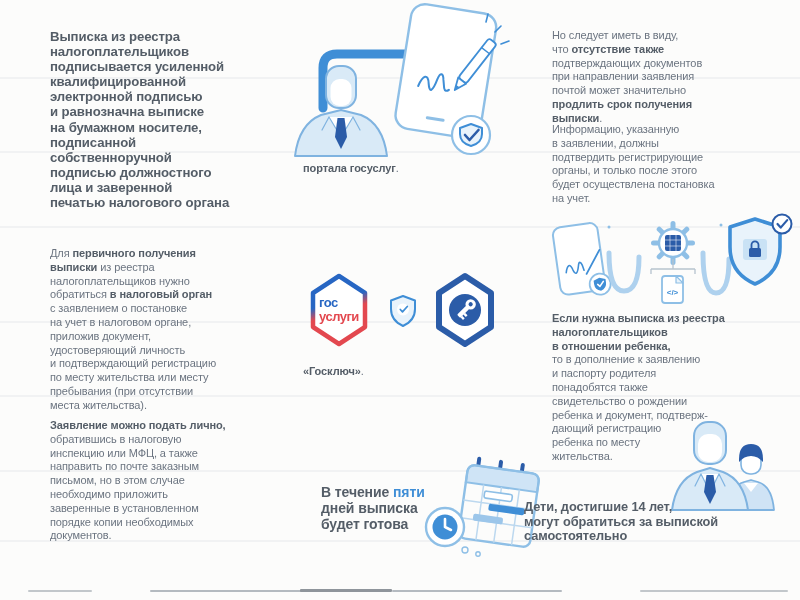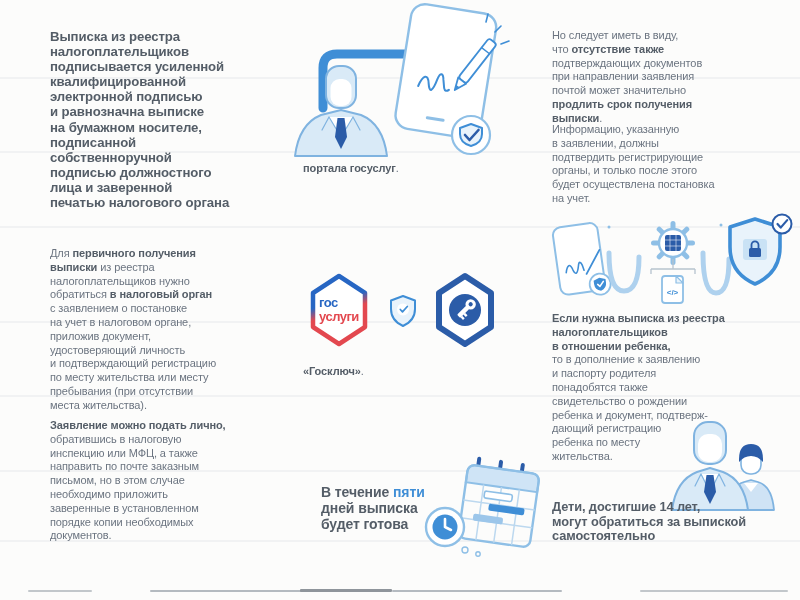--- a/index.html
+++ b/index.html
@@ -233,21 +233,21 @@
     <g>
       <path class="fl sbd w2 rc" d="M2,100 Q6,70 27,62 L40,58 L53,62 Q74,70 78,100 Z"></path>
       <path class="fw" d="M31,64 L40,82 L49,64 Z"></path>
       <path class="fn sbd w12 rc" d="M40,82 L31,64 M40,82 L49,64 M31,64 L25,76 M49,64 L55,76"></path>
       <path class="fd" d="M36.5,65 h7 l2.5,17 -6,12 -6,-12 Z"></path>
       <rect class="fl sbd w2 rc" x="24" y="12" width="32" height="42" rx="14"></rect>
       <rect class="fw" x="28" y="24" width="24" height="28" rx="10"></rect>
     </g>
   </svg>
 
-  <div class="tb small-bold" style="left:552px;top:500px;width:240px"><span class="b">Дети, достигшие 14 лет,
+  <div class="tb small-bold" style="left:524px;top:500px;width:240px"><span class="b">Дети, достигшие 14 лет,
 могут обратиться за выпиской
 самостоятельно</span></div>
 
   <div class="edge" style="left:28px;top:590px;width:64px;background:#c2c7cb"></div>
   <div class="edge" style="left:150px;top:590px;width:160px;background:#b4bac0"></div>
   <div class="edge" style="left:300px;top:589px;width:92px;height:3px;background:#8f959b"></div>
   <div class="edge" style="left:392px;top:590px;width:170px;background:#b4bac0"></div>
   <div class="edge" style="left:640px;top:590px;width:148px;background:#c2c7cb"></div>
 
 </div>

